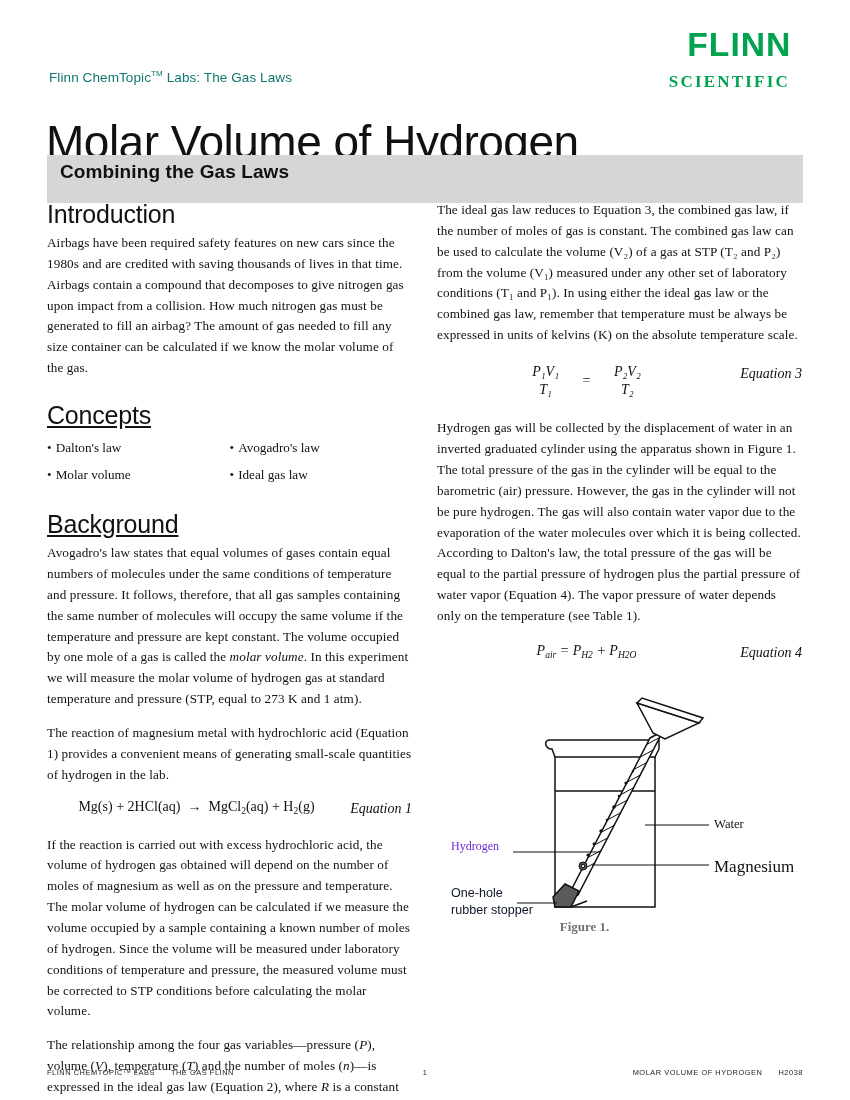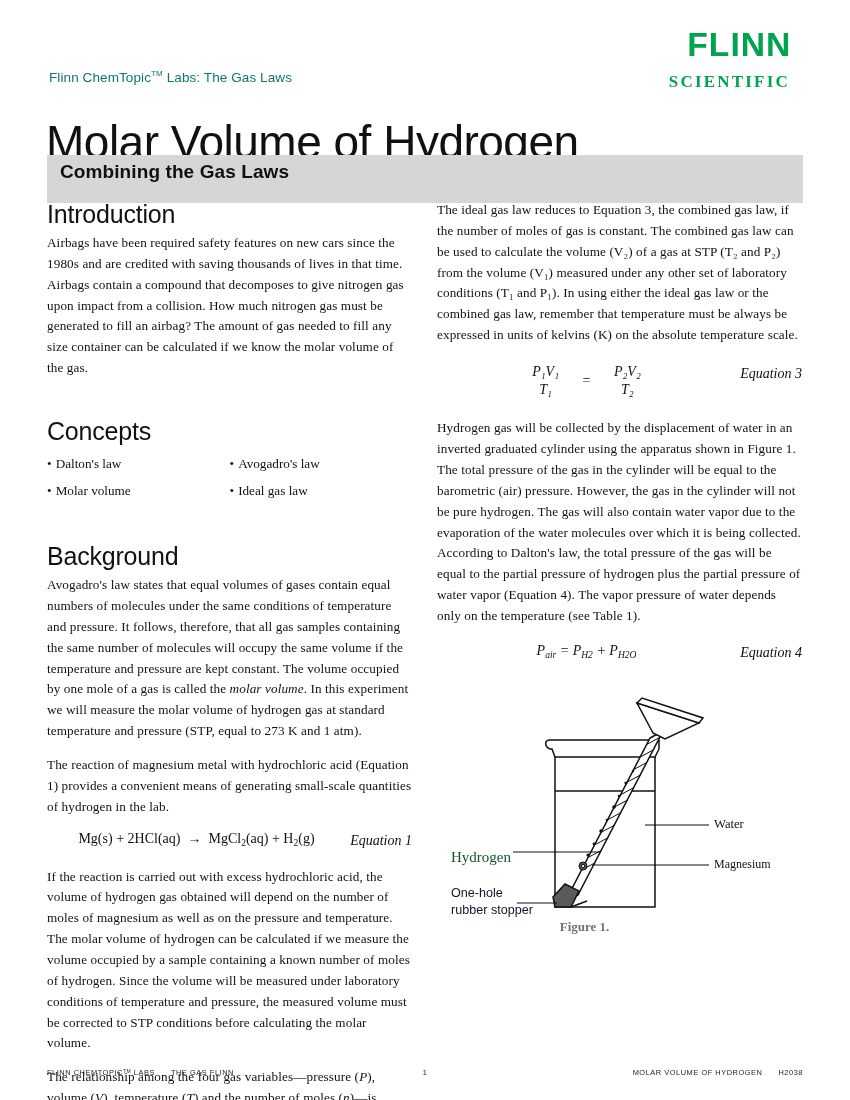--- a/index.html
+++ b/index.html
@@ -107,21 +107,21 @@
   .col-right { left: 437px; }
 
   h2.section {
     font-family: "Liberation Sans", sans-serif;
     font-weight: normal;
     font-size: 25px;
     color: #111;
     margin: 0 0 4px 0;
     letter-spacing: -0.2px;
   }
-  h2.section.tight { margin-top: 38px; }
+  h2.section.tight { margin-top: 22px; text-decoration: underline; }
 
   p.body {
     font-family: "Liberation Serif", serif;
     font-size: 13.2px;
     line-height: 1.58;
     margin: 0 0 13px 0;
     text-align: left;
     color: #111;
     letter-spacing: 0.1px;
   }
@@ -365,22 +365,22 @@
         <g stroke="#111" stroke-width="1" fill="none">
           <line x1="208" y1="146" x2="272" y2="146"></line>
           <line x1="155" y1="186" x2="272" y2="186"></line>
           <line x1="76" y1="173" x2="163" y2="173"></line>
           <line x1="80" y1="224" x2="120" y2="224"></line>
         </g>
       </svg>
 
       
       <div style="position:absolute;left:277px;top:138px;font-family:'Liberation Serif',serif;font-size:12.6px;color:#111;">Water</div>
-      <div style="position:absolute;left:277px;top:178px;font-family:'Liberation Serif',serif;font-size:12px;color:#111;">Magnesium</div>
-      <div style="position:absolute;left:14px;top:170px;font-family:'Liberation Serif',serif;font-size:15px;color:#14532d;">Hydrogen</div>
+      <div style="position:absolute;left:277px;top:178px;font-family:'Liberation Serif',serif;font-size:17px;color:#111;">Magnesium</div>
+      <div style="position:absolute;left:14px;top:160px;font-family:'Liberation Serif',serif;font-size:12px;color:#6d28d9;">Hydrogen</div>
       <div style="position:absolute;left:14px;top:206px;font-family:Liberation Sans, sans-serif;font-size:12.6px;line-height:1.35;color:#0f172a;">
         <div>One-hole</div>
         <div>rubber stopper</div>
       </div>
 
       <div class="figure-caption">Figure 1.</div>
     </div>
 
   </div>
 

